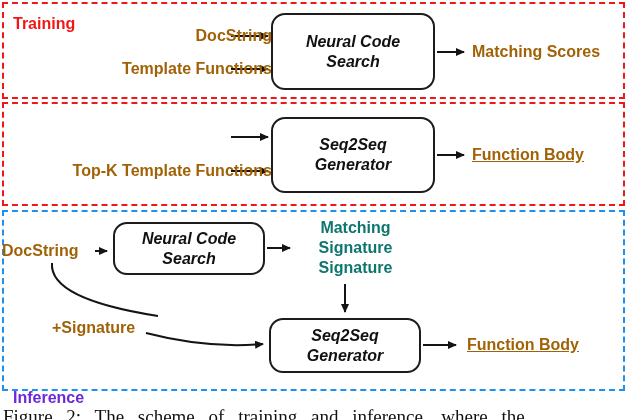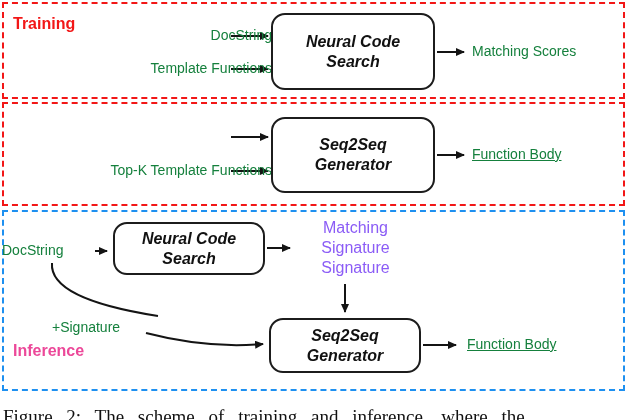--- a/index.html
+++ b/index.html
@@ -1,30 +1,30 @@
 <!DOCTYPE html>
 <html><head>
 <meta charset="utf-8">
 <style>
   html,body{margin:0;padding:0;background:#ffffff;}
   body{width:628px;height:420px;overflow:hidden;font-family:"Liberation Sans",sans-serif;}
   .canvas{position:relative;width:628px;height:420px;background:#ffffff;overflow:hidden;padding-left:44px;}
   .sec{position:absolute;box-sizing:border-box;background:transparent;}
   .sec.red{border:2px dashed #f21717;}
   .sec.blue{border:2px dashed #1e90f0;}
-  .lbl{position:absolute;font-weight:normal;font-size:14px;color:#15803d;white-space:nowrap;}
+  .lbl{position:absolute;font-weight:bold;font-size:16px;color:#a16207;white-space:nowrap;}
   .lbl.ra{text-align:right;}
   .section-tag{position:absolute;font-weight:bold;font-size:16px;white-space:nowrap;}
   .tag-red{color:#f21717;}
-  .tag-blue{color:#ec4899;}
+  .tag-blue{color:#6d28d9;margin-top:47px;}
   .node{position:absolute;box-sizing:border-box;border:2px solid #1c1c1c;border-radius:14px;background:#ffffff;
         display:flex;flex-direction:column;align-items:center;justify-content:center;
         font-weight:bold;font-style:italic;font-size:16px;line-height:1.22;color:#111;text-align:left;}
   .underline{text-decoration:underline;}
-  .stack{position:absolute;font-weight:normal;font-size:16px;color:#8b5cf6;text-align:center;line-height:20px;}
+  .stack{position:absolute;font-weight:bold;font-size:16px;color:#0f766e;text-align:center;line-height:20px;}
   svg.connectors{position:absolute;left:0;top:0;pointer-events:none;}
   .caption{position:absolute;font-family:"Liberation Serif",serif;font-size:19px;color:#111;
            white-space:nowrap;word-spacing:9px;}
 </style>
 </head>
 <body>
 
 <div class="canvas">
 
   <div class="sec red" style="left:2px;top:2px;width:623px;height:97px;"></div>

